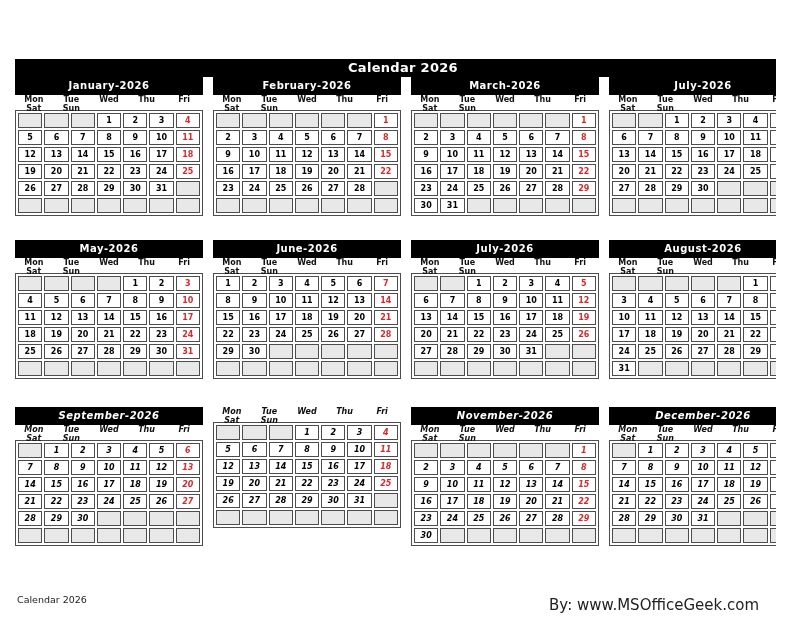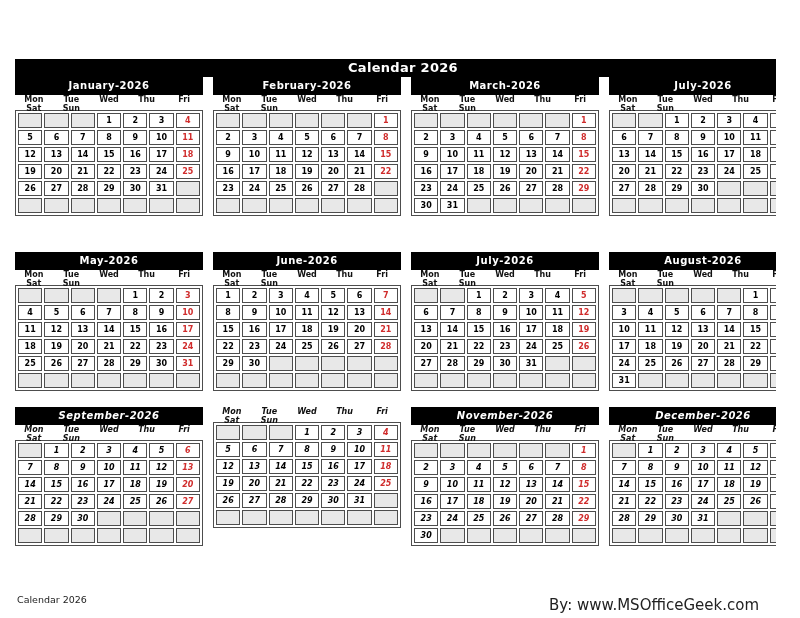--- a/index.html
+++ b/index.html
@@ -13,21 +13,21 @@
 
   .title-bar{
     position:absolute;left:15px;top:59px;width:776px;height:18px;
     background:var(--header-bg,#000);color:var(--header-text,#fff);
     font-size:13px;font-weight:bold;text-align:center;line-height:18px;
     letter-spacing:0.3px;
   }
 
   .month-row{position:absolute;left:15px;display:flex;gap:10px;}
   #row-0{top:77px;justify-content:space-between;}
-  #row-1{top:252px;}
+  #row-1{top:240px;}
   #row-2{top:407px;font-style:italic;}
 
   .month{width:188px;}
   .month-header{
     height:18px;background:var(--header-bg,#000);color:var(--header-text,#fff);
     font-size:10px;font-weight:bold;text-align:center;line-height:18px;
     letter-spacing:0.5px;
   }
   .day-names{
     display:grid;grid-template-columns:repeat(5,1fr);

